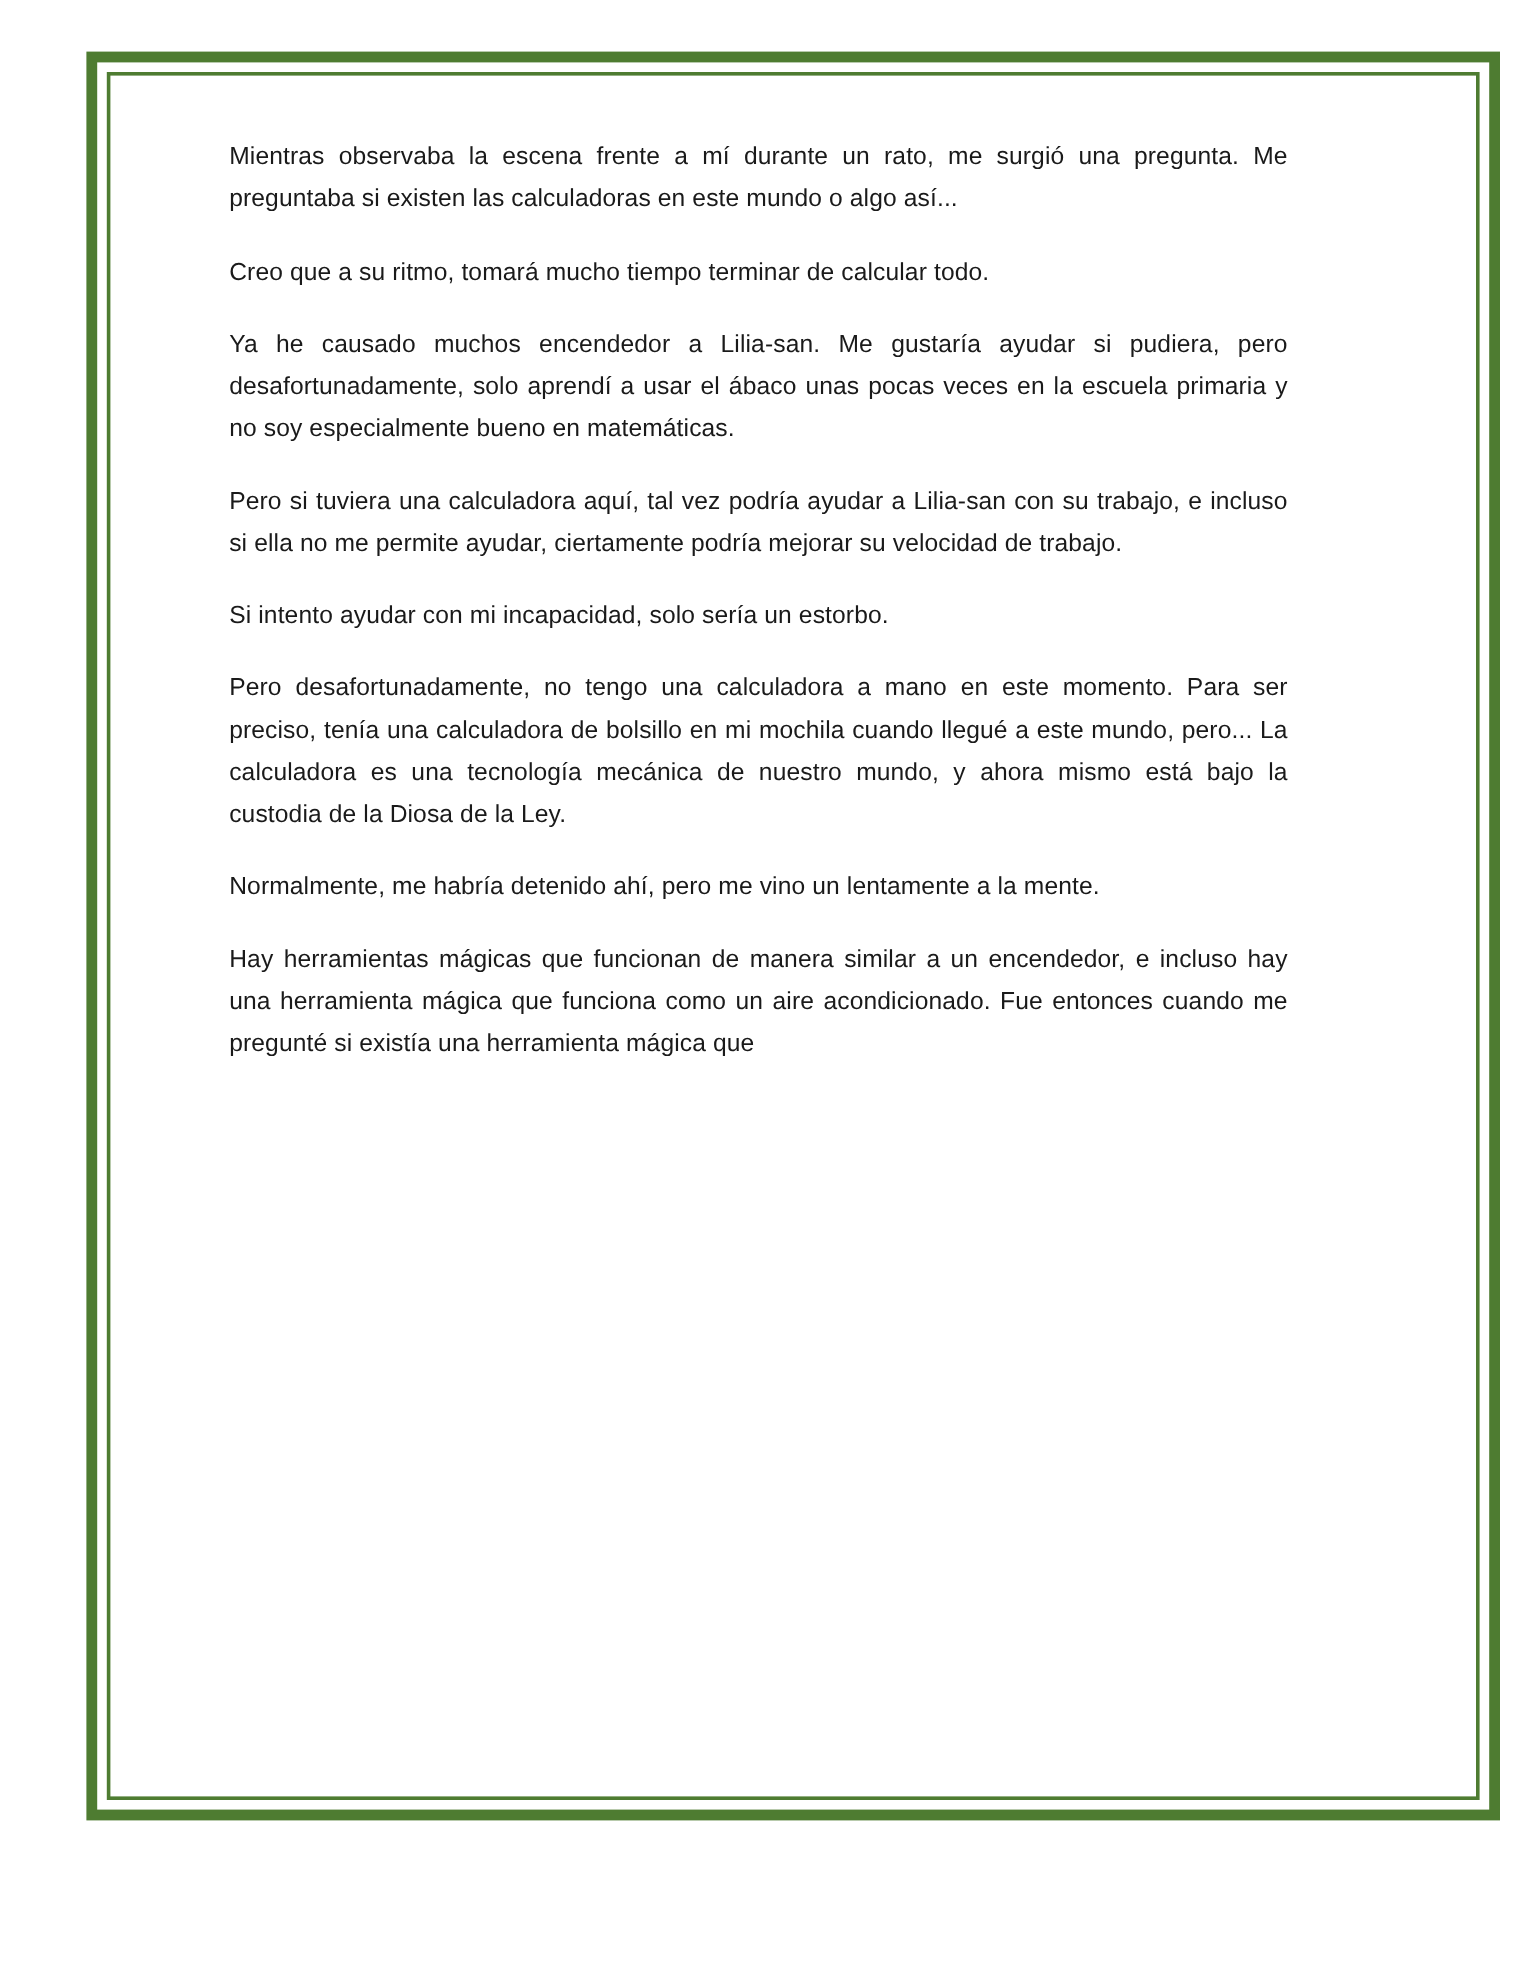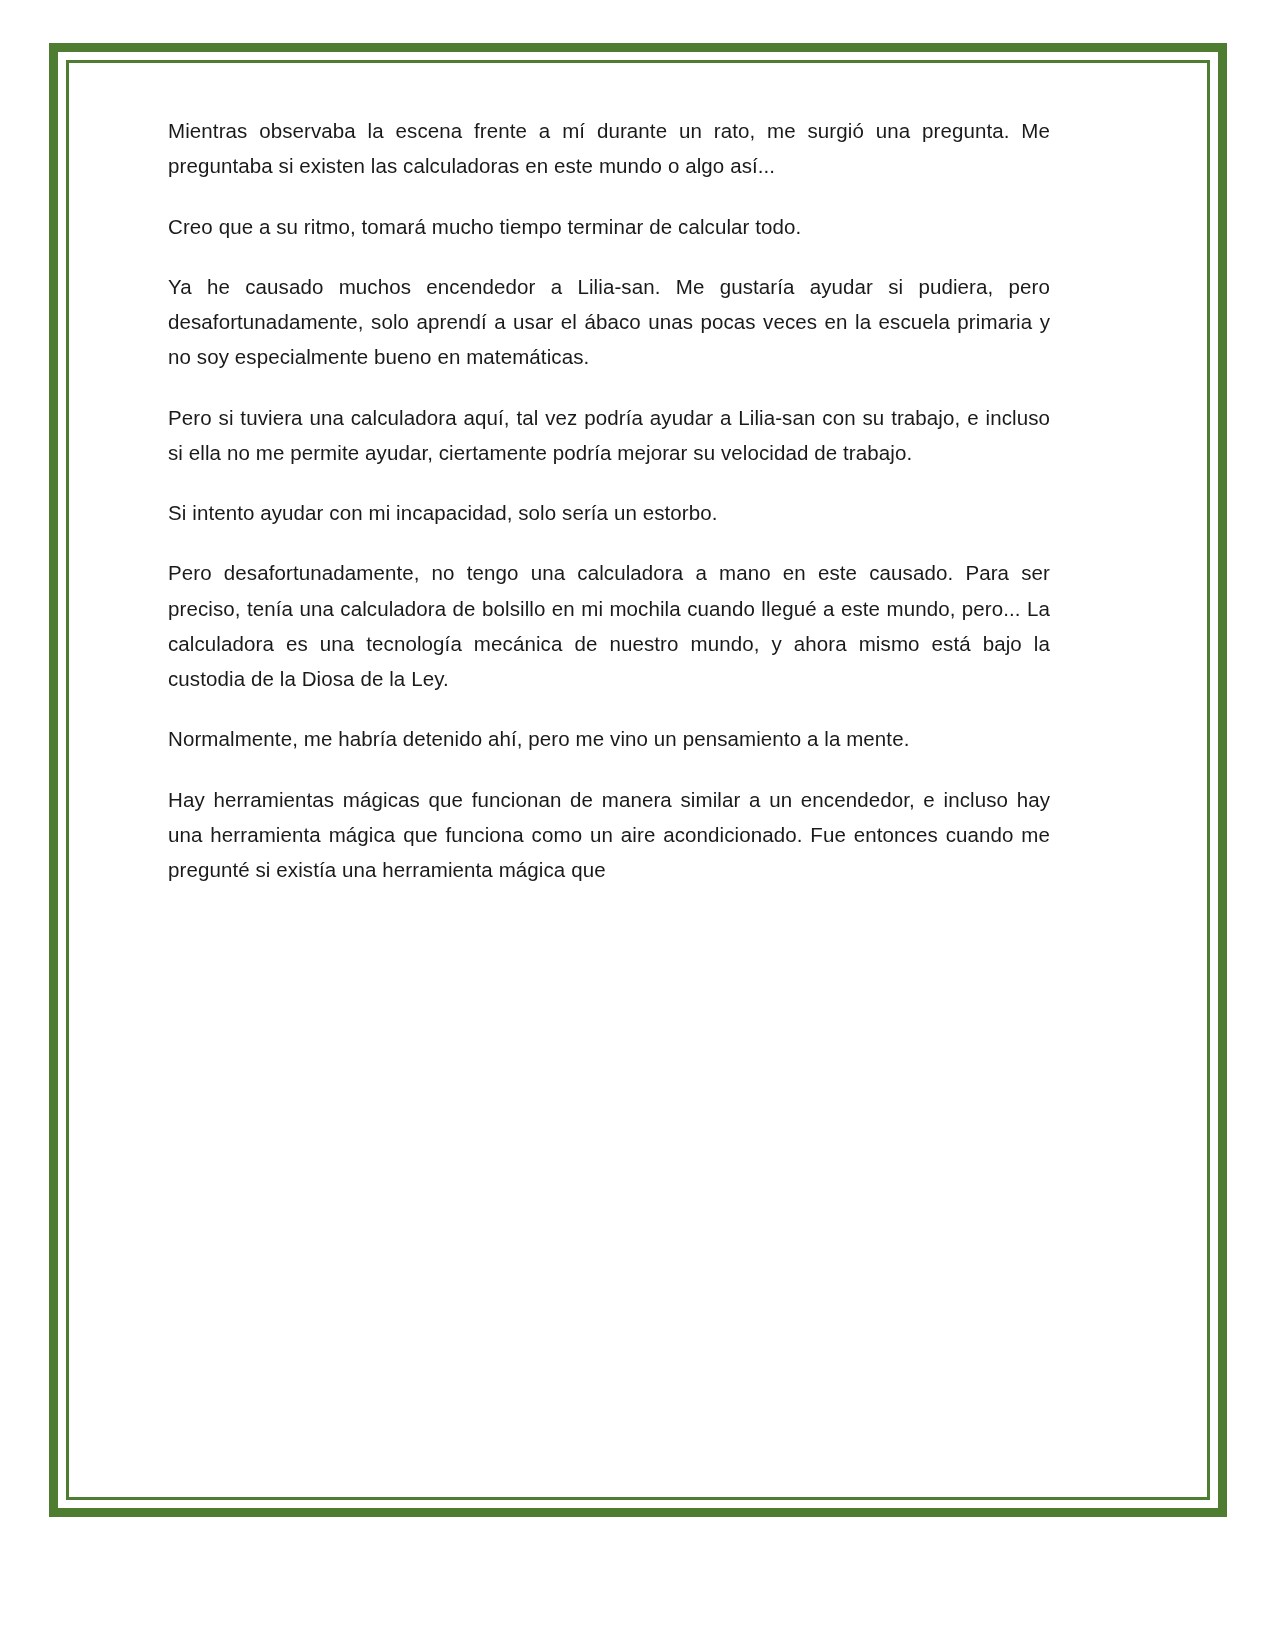--- a/index.html
+++ b/index.html
@@ -7,20 +7,21 @@
     padding: 0;
     background: #ffffff;
   }
   .page {
     position: relative;
     width: 1067px;
     height: 1650px;
     background: #ffffff;
     box-sizing: border-box;
     font-family: "Liberation Sans", sans-serif;
+    margin-left: 23px;
   }
   
   .frame-outer {
     position: absolute;
     left: 49px;
     top: 43px;
     width: 1178px;
     height: 1474px;
     border: 9px solid #4e7c31;
     box-sizing: border-box;
@@ -62,18 +63,18 @@
   <div class="frame-outer">
     <div class="frame-inner"></div>
   </div>
 
   <div class="content">
     <p class="para">Mientras observaba la escena frente a mí durante un rato, me surgió una pregunta. Me preguntaba si existen las calculadoras en este mundo o algo así...</p>
     <p class="para">Creo que a su ritmo, tomará mucho tiempo terminar de calcular todo.</p>
     <p class="para">Ya he causado muchos encendedor a Lilia-san. Me gustaría ayudar si pudiera, pero desafortunadamente, solo aprendí a usar el ábaco unas pocas veces en la escuela primaria y no soy especialmente bueno en matemáticas.</p>
     <p class="para">Pero si tuviera una calculadora aquí, tal vez podría ayudar a Lilia-san con su trabajo, e incluso si ella no me permite ayudar, ciertamente podría mejorar su velocidad de trabajo.</p>
     <p class="para">Si intento ayudar con mi incapacidad, solo sería un estorbo.</p>
-    <p class="para">Pero desafortunadamente, no tengo una calculadora a mano en este causado. Para ser preciso, tenía una calculadora de bolsillo en mi mochila cuando llegué a este mundo, pero... La calculadora es una tecnología mecánica de nuestro mundo, y ahora mismo está bajo la custodia de la Diosa de la Ley.</p>
-    <p class="para">Normalmente, me habría detenido ahí, pero me vino un pensamiento a la mente.</p>
+    <p class="para">Pero desafortunadamente, no tengo una calculadora a mano en este momento. Para ser preciso, tenía una calculadora de bolsillo en mi mochila cuando llegué a este mundo, pero... La calculadora es una tecnología mecánica de nuestro mundo, y ahora mismo está bajo la custodia de la Diosa de la Ley.</p>
+    <p class="para">Normalmente, me habría detenido ahí, pero me vino un lentamente a la mente.</p>
     <p class="para">Hay herramientas mágicas que funcionan de manera similar a un encendedor, e incluso hay una herramienta mágica que funciona como un aire acondicionado. Fue entonces cuando me pregunté si existía una herramienta mágica que</p>
   </div>
 
 </div>
 
 </body></html>

